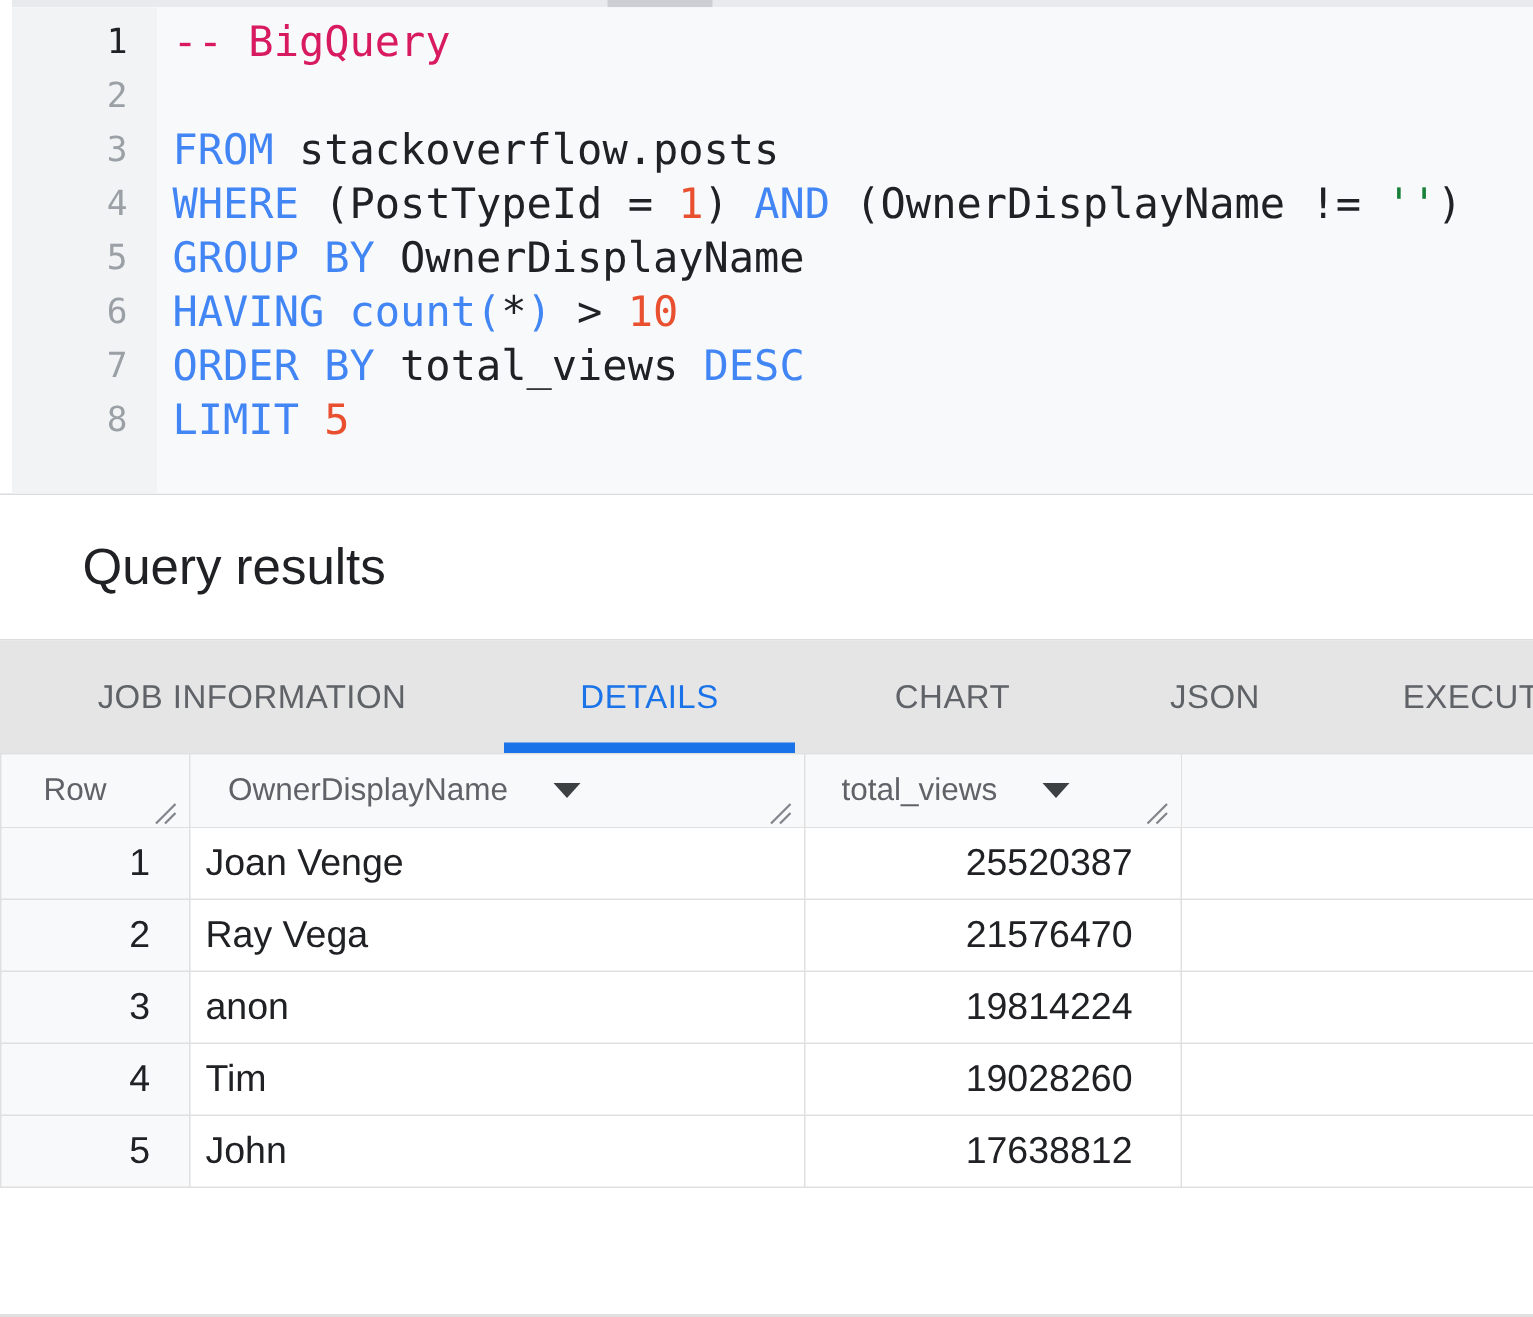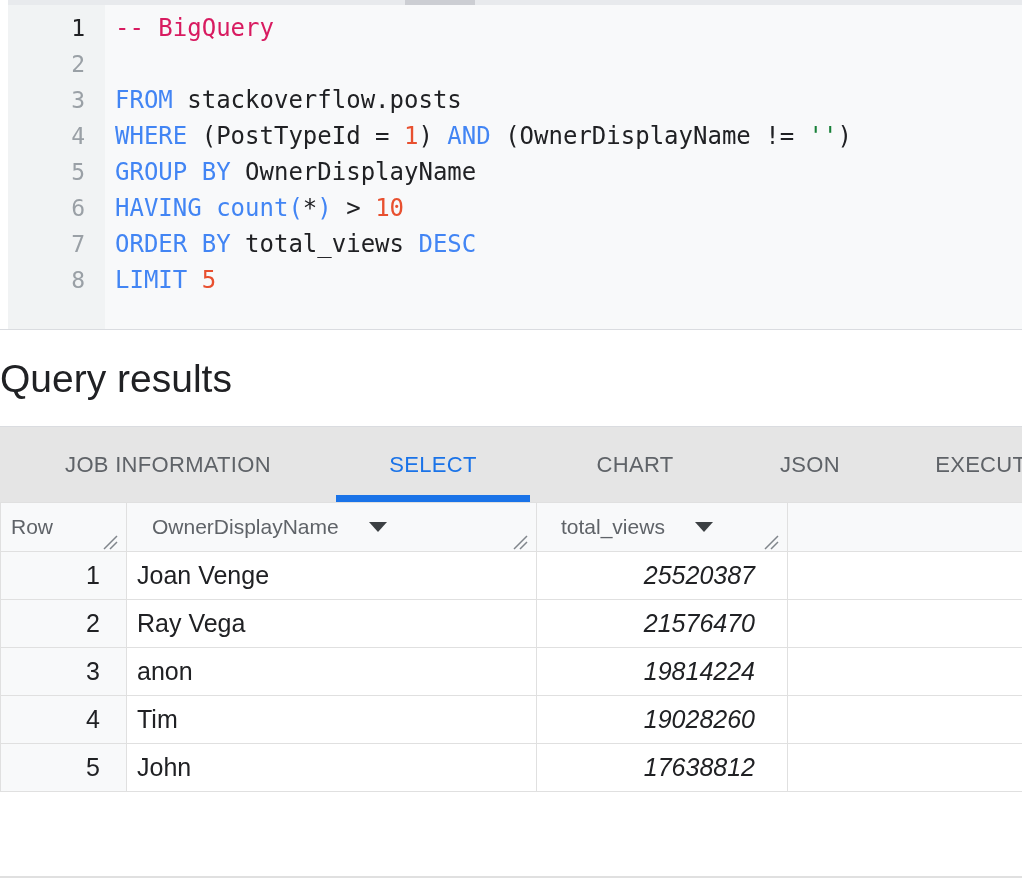--- a/index.html
+++ b/index.html
@@ -14,60 +14,60 @@
 
   
   .editor { position:relative; height:325px; border-bottom:1px solid #dadce0; background:#fff; }
   .gutter-bg { position:absolute; left:8px; top:0; bottom:0; width:97px; background:#f1f3f4; }
   .code-bg   { position:absolute; left:105px; right:0; top:0; bottom:0; background:#f8f9fa; }
   .lines { position:absolute; left:0; right:0; top:5px; }
   .code-line { display:flex; height:36px; line-height:36px; }
   .ln { width:85px; text-align:right; font-family:"DejaVu Sans Mono", monospace;
         font-size:23px; color:#9aa0a6; flex:0 0 85px; }
   .ln.active { color:#202124; }
-  .lc { margin-left:30px; font-family:"DejaVu Sans Mono", monospace; font-size:24px; white-space:pre;text-align:center; }
+  .lc { margin-left:30px; font-family:"DejaVu Sans Mono", monospace; font-size:28px; white-space:pre;text-align:center; }
   .tk-keyword { color:#4285f4; }
   .tk-plain   { color:#202124; }
   .tk-comment { color:#d81b60; }
   .tk-number  { color:#e8502f; }
   .tk-string  { color:#188038; }
 
   
   .title-band { height:97px; border-bottom:1px solid #dadce0; background:#fff; }
-  .title-band h1 { font-size:39px; font-weight:400; color:#202124;
-                   line-height:97px; }
+  .title-band h1 { font-size:34px; font-weight:400; color:#202124;
+                   padding-left:55px; line-height:97px; }
 
   
   .tabs { display:flex; height:75px; background:#e5e5e5; }
   .tab { position:relative; text-align:center; line-height:75px; font-size:22px;
          font-weight:500; letter-spacing:.3px; color:#5f6368; cursor:pointer;
          white-space:nowrap; overflow:visible; flex:0 0 auto; }
   .tab.active { color:#1a73e8; }
   .tab.active::after { content:""; position:absolute; left:0; right:0; bottom:0;
                        height:7px; background:#1a73e8; }
 
   
   table.results { width:1022px; table-layout:fixed; border-collapse:collapse; }
   .results th, .results td { border-bottom:1px solid #e0e0e0; height:48px; padding:0; }
   .results th { background:#f8f9fa; font-weight:500; font-size:21px; color:#5f6368;
                 text-align:left; position:relative; border-top:1px solid #e0e0e0; }
   .results th:nth-child(-n+3), .results td:nth-child(-n+3) { border-right:1px solid #e0e0e0; }
   .results th:first-child, .results td:first-child { border-left:1px solid #e0e0e0; }
   .th-inner { display:flex; align-items:center; height:48px; }
-  th.c0 .th-inner { padding-left:10px; }
+  th.c0 .th-inner { padding-left:28px; }
   th.c1 .th-inner { padding-left:25px; }
   th.c2 .th-inner { padding-left:24px; }
   .sort-arrow { width:0; height:0; border-left:9px solid transparent;
                 border-right:9px solid transparent; border-top:10px solid #3c4043;
                 margin-left:30px; display:inline-block; cursor:pointer; }
   .grip { position:absolute; right:8px; bottom:1px; cursor:col-resize; line-height:0; }
   .results td { font-size:25px; color:#202124; background:#fff; }
   .results td.row-num { background:#f8f9fa; text-align:right; padding-right:26px; }
   .results td.name-cell { padding-left:10px; }
-  .results td.views-cell { text-align:right; padding-right:32px;font-style:italic; }
+  .results td.views-cell { text-align:right; padding-right:32px; }
 
   .bottom-edge { position:absolute; left:0; right:0; bottom:0; height:2px; background:#e0e0e0; }
 </style>
 </head>
 <body>
 
 <div class="page">
 
   <div class="hscroll">
     <div class="track"></div>
@@ -111,21 +111,21 @@
         </div>
       </div>
   </div>
 
   <div class="title-band">
     <h1>Query results</h1>
   </div>
 
   <div class="tabs">
       <div class="tab" style="width: 336px;"><span>JOB INFORMATION</span></div>
-      <div class="tab active" style="width: 194px;"><span>SELECT</span></div>
+      <div class="tab active" style="width: 194px;"><span>DETAILS</span></div>
       <div class="tab" style="width: 210px;"><span>CHART</span></div>
       <div class="tab" style="width: 140px;"><span>JSON</span></div>
       <div class="tab" style="width: 340px;"><span>EXECUTION DETAILS</span></div>
     </div>
 
   <table class="results">
     <colgroup>
       <col style="width:126px">
         <col style="width:410px">
         <col style="width:251px">

